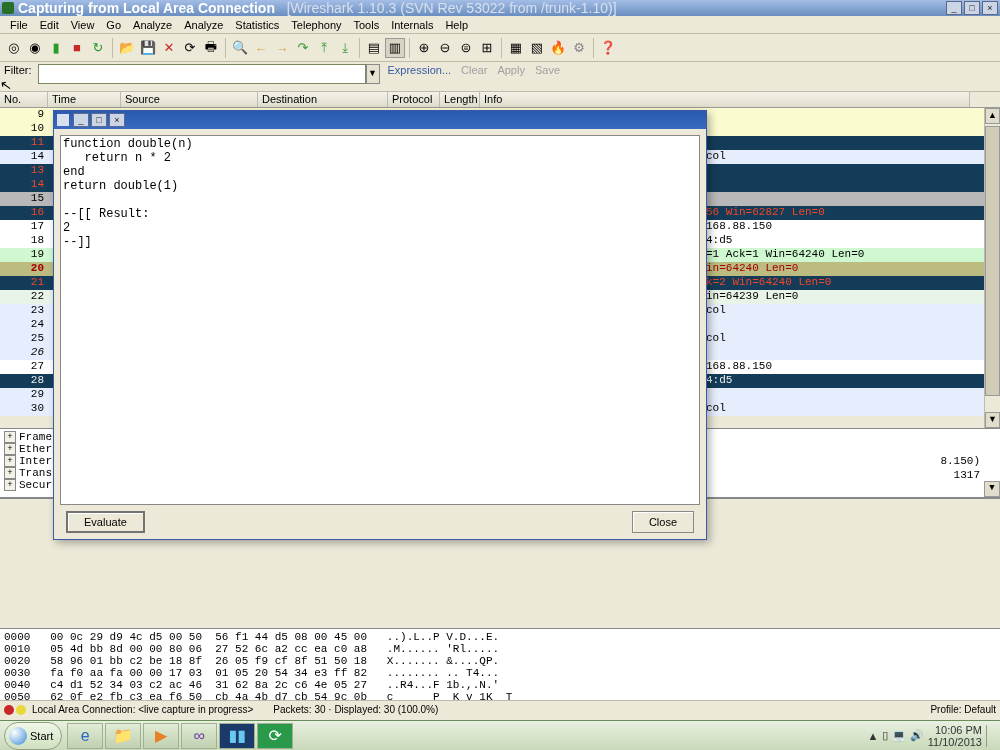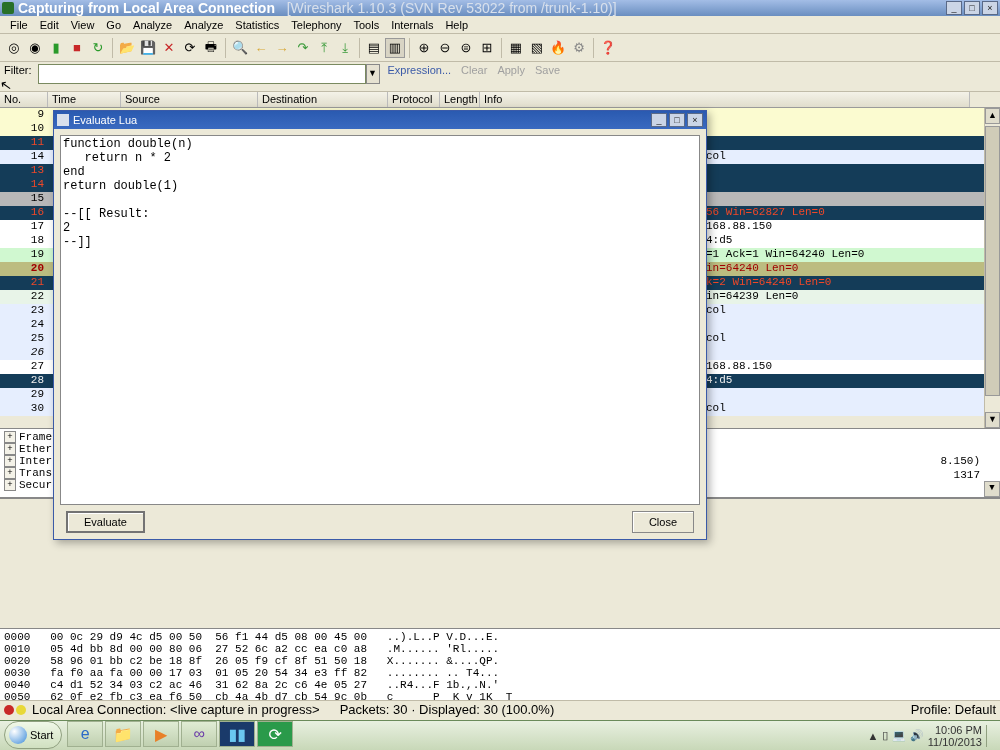--- a/index.html
+++ b/index.html
@@ -24,23 +24,23 @@
 .colheaders { background:#ece9d8; height:16px; display:flex; border-bottom:1px solid #9a9a9a; }
 .ch { border-right:1px solid #bbb; padding:1px 4px; font-size:11px; overflow:hidden; white-space:nowrap; background:linear-gradient(to bottom,#f4f2e8,#e0ddcc); }
 .packetlist { height:320px; overflow:hidden; position:relative; background:#ece9d8; }
 .packetrow { height:14px; display:flex; font-family:'Courier New',monospace; font-size:11px; }
 .packetrow .num { text-align:right; padding-right:4px; }
 .detailpane { background:#fff; height:70px; padding:2px 4px; font-family:'Courier New',monospace; font-size:11px; border-top:1px solid #888; border-bottom:1px solid #888; overflow:hidden; }
 .detailpane .row { display:flex; align-items:center; }
 .detailpane .exp { width:12px; height:12px; border:1px solid #888; font-size:9px; text-align:center; line-height:10px; margin-right:3px; background:#f4f2e8; }
 .sep1 { height:130px; background:#ece9d8; border-top:1px solid #888; }
 .hexpane { background:#fff; height:72px; padding:2px 4px; font-family:'Courier New',monospace; font-size:11px; border-top:1px solid #888; overflow:hidden; white-space:pre; }
-.statusbar { background:#ece9d8; height:18px; display:flex; align-items:center; padding:0 4px; font-size:13px; border-top:1px solid #c0bba8; }
+.statusbar { background:#ece9d8; height:18px; display:flex; align-items:center; padding:0 4px; font-size:10px; border-top:1px solid #c0bba8; }
 .statusbar .dot { width:10px; height:10px; border-radius:50%; margin-right:2px; }
-.taskbar { position:absolute; bottom:0; left:0; right:0; height:30px; background:linear-gradient(to bottom,#e8f0e0,#c8d8b8); display:flex; border-top:1px solid #6a8a5a; }
+.taskbar { position:absolute; bottom:0; left:0; right:0; height:30px; background:linear-gradient(to bottom,#e8f0e0,#c8d8b8); display:flex; align-items:center; border-top:1px solid #6a8a5a; }
 .startbtn { height:28px; padding:0 8px 0 4px; display:flex; align-items:center; background:linear-gradient(to bottom,#f0f8e8,#d0e0c0); border-radius:14px; margin:0 4px; border:1px solid #90a080; gap:3px; }
 .orb { width:18px; height:18px; border-radius:50%; background:radial-gradient(circle at 30% 30%, #fff, #3a8ad8); }
 .tbitem { width:36px; height:26px; margin:0 1px; background:linear-gradient(to bottom,#e0ecd4,#c0d0b0); border:1px solid #a0b090; display:flex; align-items:center; justify-content:center; font-size:16px; }
 .tray { margin-left:auto; display:flex; align-items:center; padding:0 6px; gap:4px; font-size:11px; color:#333; }
 .tray .clock { text-align:right; line-height:12px; }
 .dialog { position:absolute; left:53px; top:110px; width:654px; height:430px; background:#ece9d8; border:1px solid #3a5aa8; box-shadow:3px 3px 8px rgba(0,0,0,0.3); }
 .dialog .dlgtitle { background:linear-gradient(to bottom,#2a5ab0,#3a6ac0); height:18px; display:flex; align-items:center; color:#fff; padding:0 3px; }
 .dialog .dlgtitle .icon { width:12px; height:12px; background:#d8e0ec; margin-right:4px; }
 .dialog .dlgbody { padding:6px; }
 .dialog textarea { width:640px; height:370px; font-family:'Courier New',monospace; font-size:12px; border:1px solid #888; background:#fff; resize:none; padding:1px 2px; }
@@ -273,21 +273,20 @@
   <span class="dot" style="background:#c82828"></span>
   <span class="dot" style="background:#e8d838"></span>
   <span style="margin-left:4px">Local Area Connection: &lt;live capture in progress&gt;</span>
   <span style="margin-left:20px">Packets: 30 · Displayed: 30 (100.0%)</span>
   <span style="margin-left:auto">Profile: Default</span>
 </div>
 
 <div class="dialog">
   <div class="dlgtitle">
     <span class="icon"></span>
-    <span style="flex:1">Evaluate Lua</span>
     <div class="winbtns">
       <div class="winbtn">_</div>
       <div class="winbtn">□</div>
       <div class="winbtn">×</div>
     </div>
   </div>
   <div class="dlgbody">
     <textarea style="">function double(n)
    return n * 2
 end

